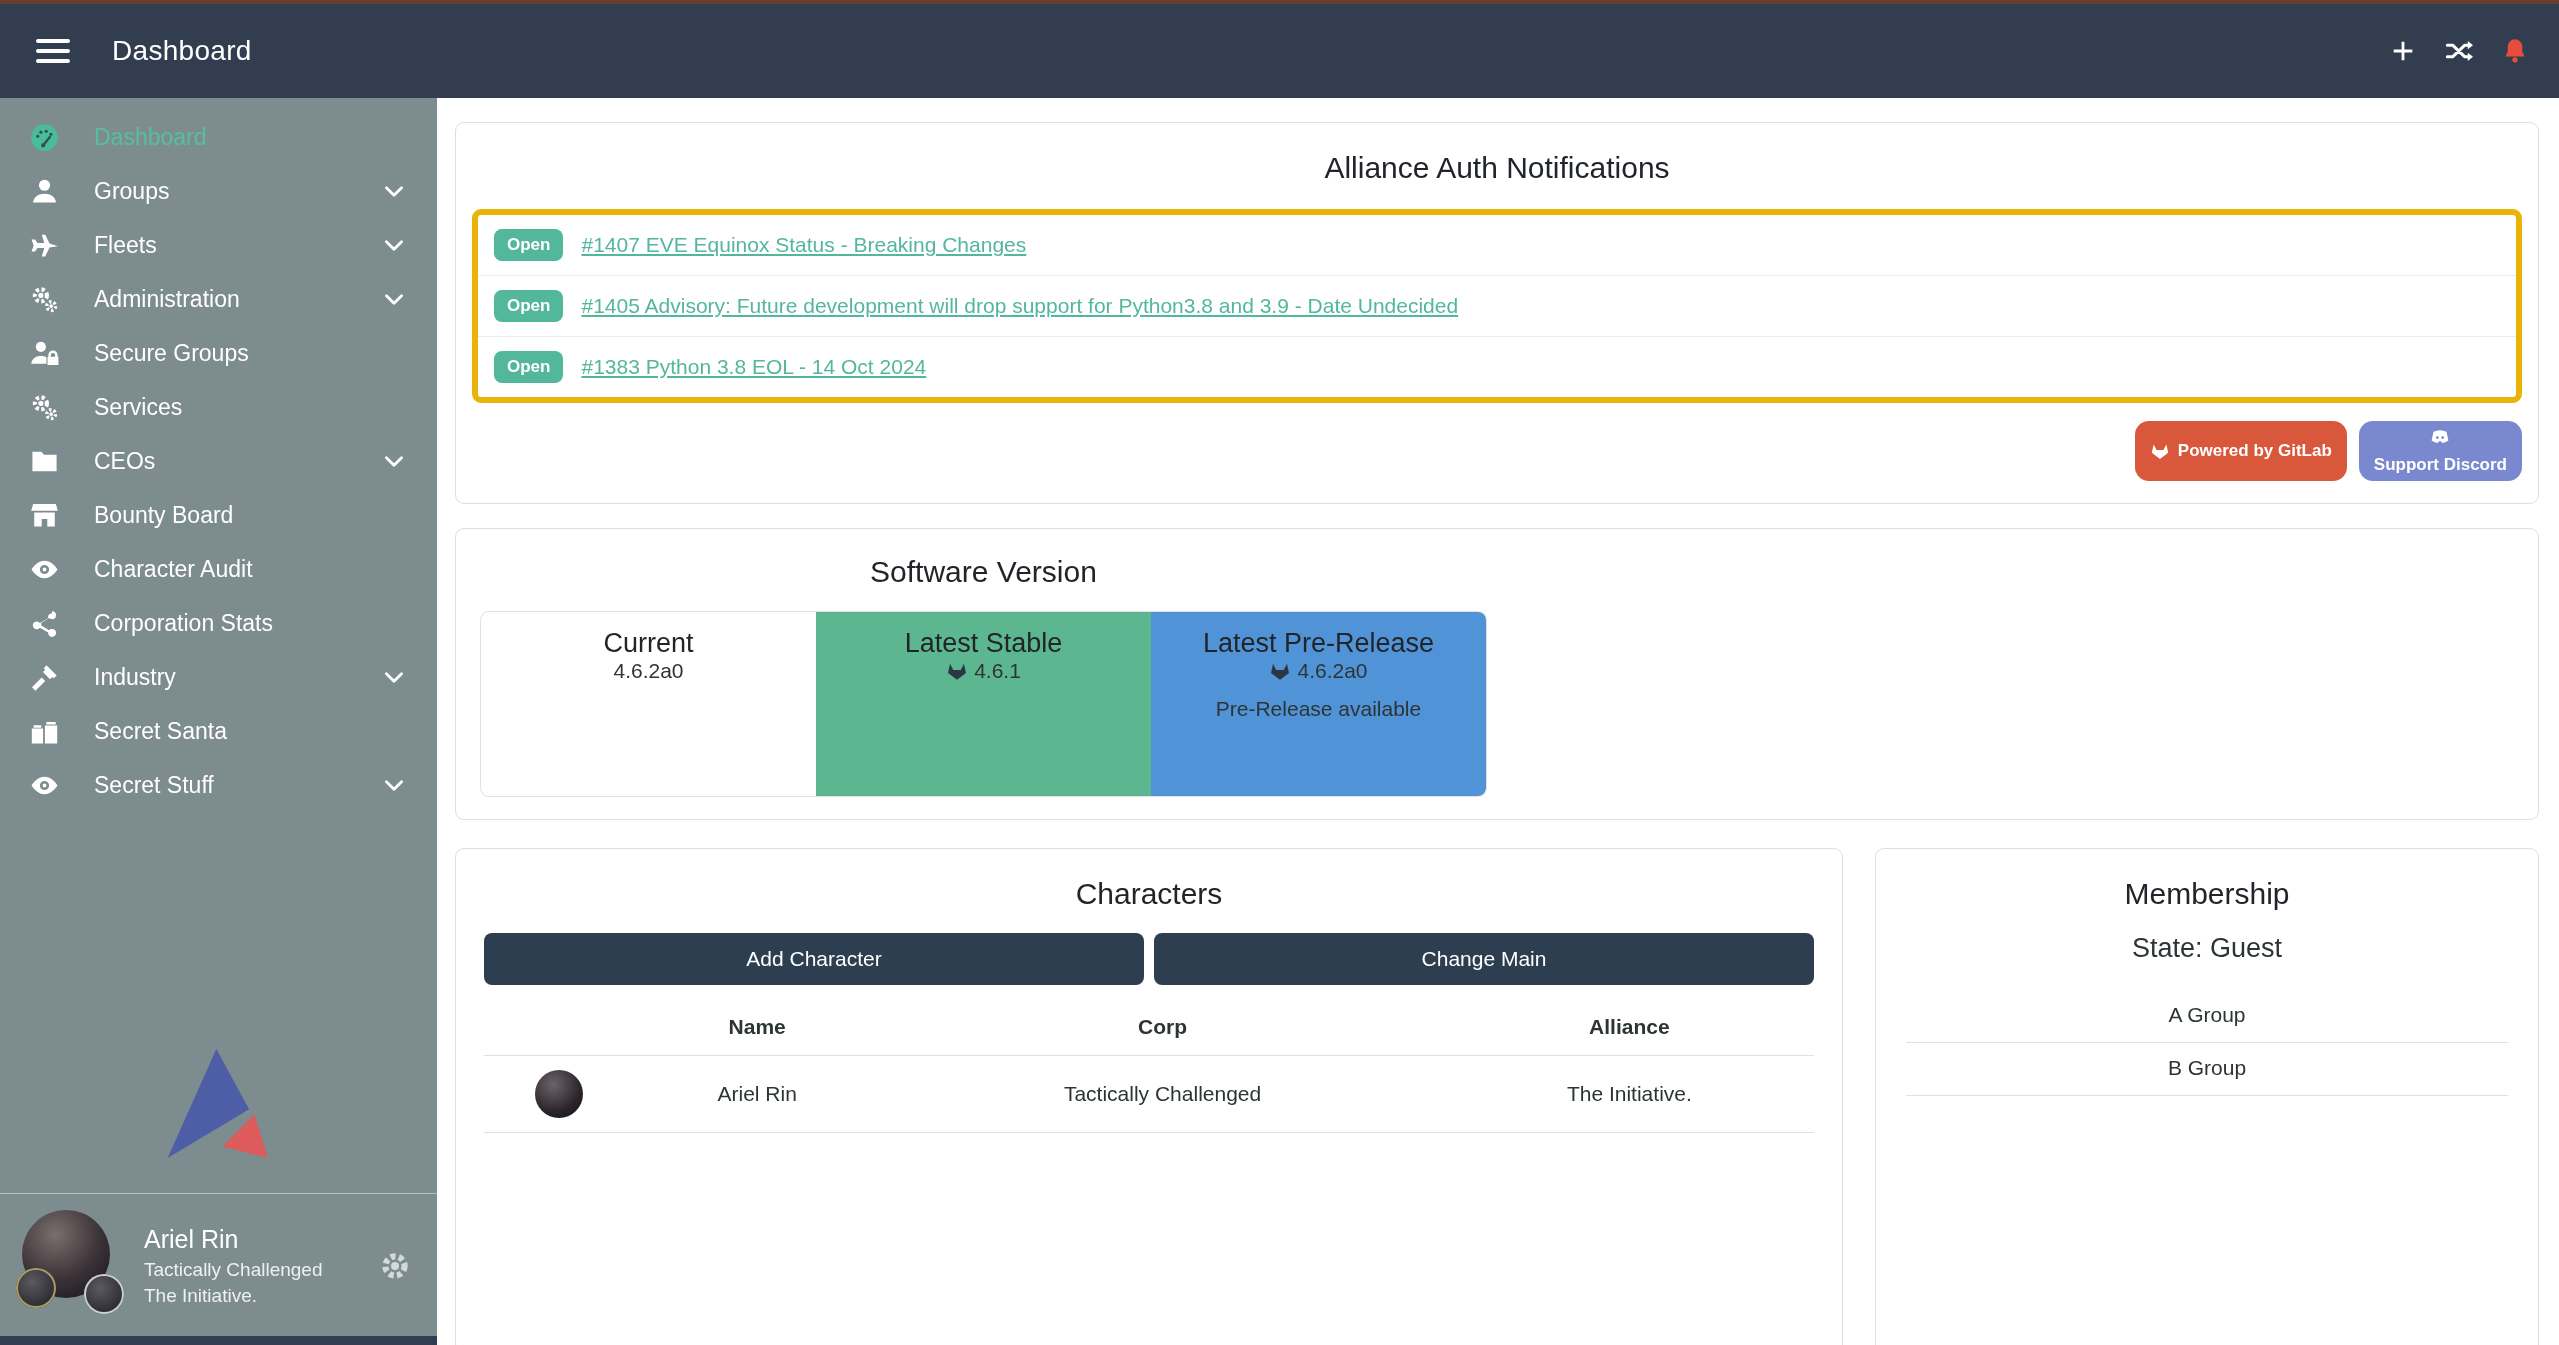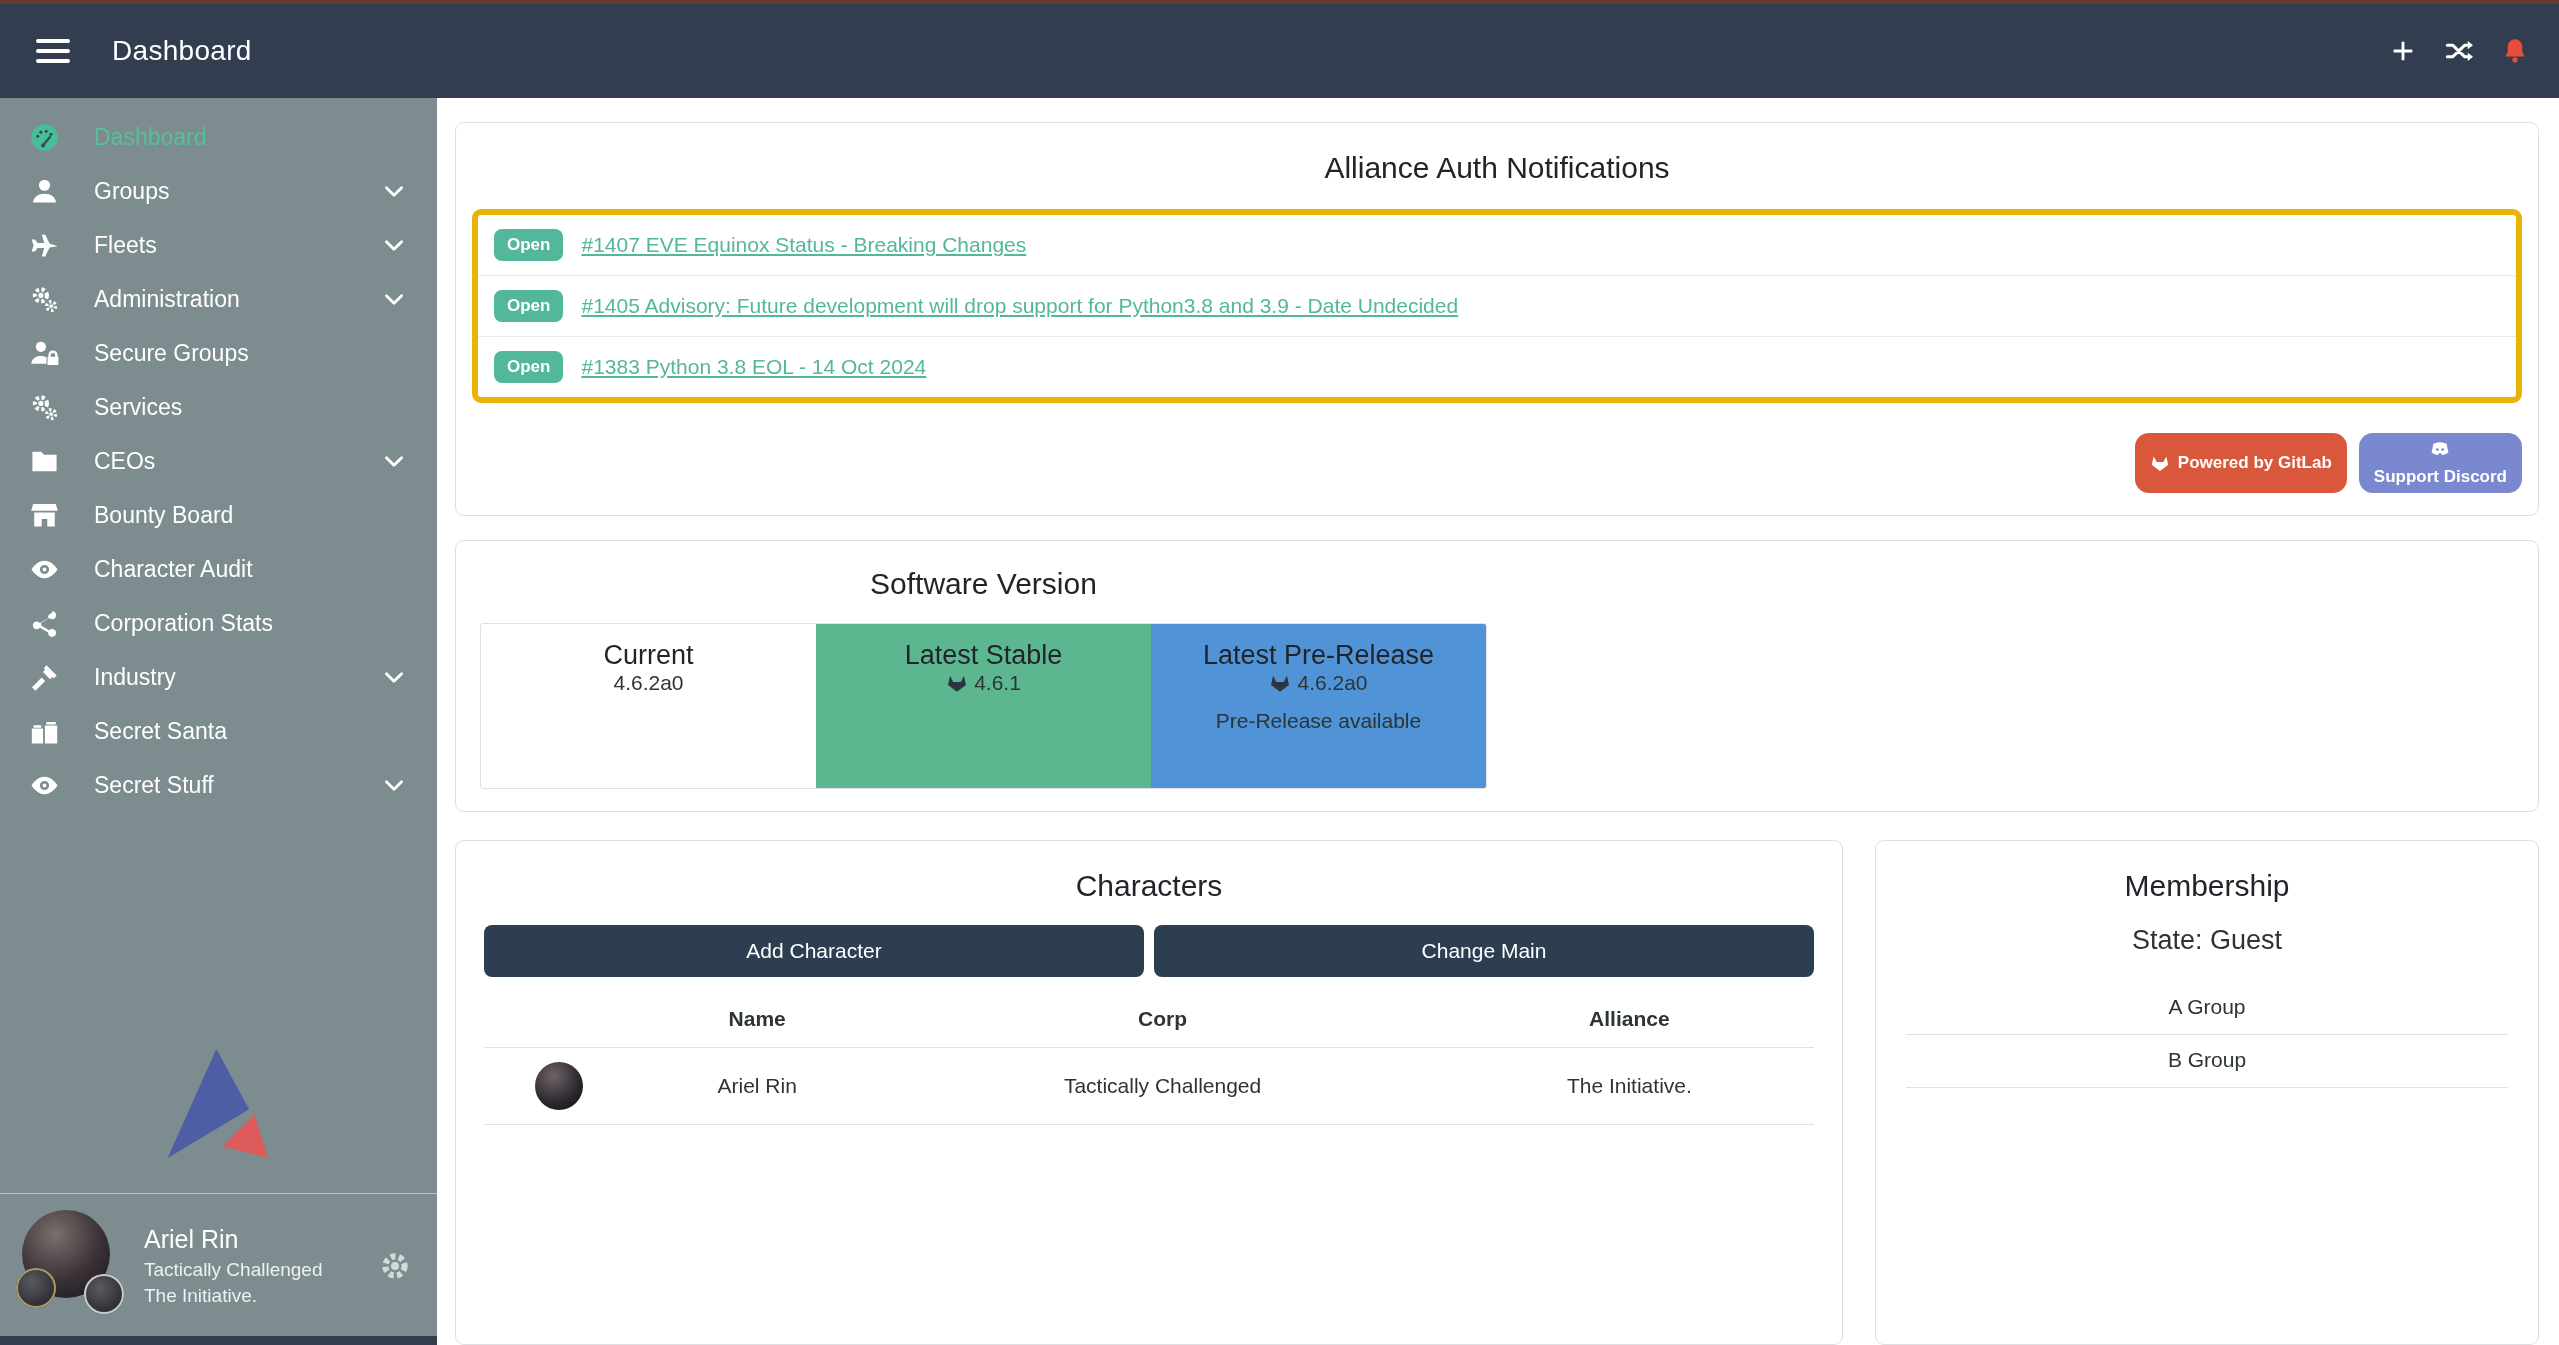--- a/index.html
+++ b/index.html
@@ -52,32 +52,32 @@
   .card-title { text-align:center; font-size:30px; font-weight:400; color:#212529; margin:10px 0 22px 0; }
 
   
   .card-notif { margin-bottom:24px; }
   .list-group { border:6px solid #eab308; border-radius:9px; overflow:hidden;margin-top:24px; }
   .lg-item { display:flex; align-items:center; padding:14px 16px; border-top:1px solid #e9ecef; }
   .lg-item:first-child { border-top:none; }
   .badge-open { background:#53b79b; color:#fff; font-weight:bold; font-size:17px;
     padding:6px 13px; border-radius:8px; flex-shrink:0; }
   .notif-link { color:#53b79b; text-decoration:underline; font-size:21px; margin-left:18px; cursor:pointer; }
-  .notif-footer { display:flex; justify-content:flex-end; gap:12px; margin-top:30px; padding-bottom:4px; }
+  .notif-footer { display:flex; justify-content:flex-end; gap:12px; margin-top:18px; padding-bottom:4px; }
   .pill { display:inline-flex; align-items:center; gap:8px; color:#fff; font-weight:bold;
     font-size:17px; padding:6px 15px; border-radius:14px; cursor:pointer; }
   .pill svg { width:20px; height:20px; }
   .pill.gitlab { background:#d9583c; }
   .pill.discord { background:#7a88d0;flex-direction:column; }
 
   
   .card-sv { margin-bottom:28px; display:flex; padding:16px 20px 22px 16px; }
   .sv-col { width:50%; padding:0 8px; }
   .tq-col { width:50%; padding:0 10px 0 30px; }
-  .version-row { display:flex; border:1px solid #dee2e6; border-radius:3px; overflow:hidden; height:166px; }
+  .version-row { display:flex; border:1px solid #dee2e6; border-radius:9px; overflow:hidden; height:186px; }
   .vbox { flex:1; text-align:center; padding-top:16px; }
   .vbox .vh { font-size:27px; color:#212529; }
   .vbox .vv { font-size:21px; display:flex; align-items:center; justify-content:center; gap:6px; }
   .vbox .vn { font-size:21px; margin-top:14px; }
   .vbox.stable { background:#5cb791; }
   .vbox.prerelease { background:#5193d7; }
   .vbox .fox { width:22px; height:22px; color:#2b3640; }
   .tq-status { font-size:21px; color:#2d3436; margin-top:14px; }
   .progress { height:30px; background:#e9ecef; border-radius:8px; margin:16px 0 12px 0; overflow:hidden; }
   .progress-fill { height:100%; width:0%; background:#53b79b; }

